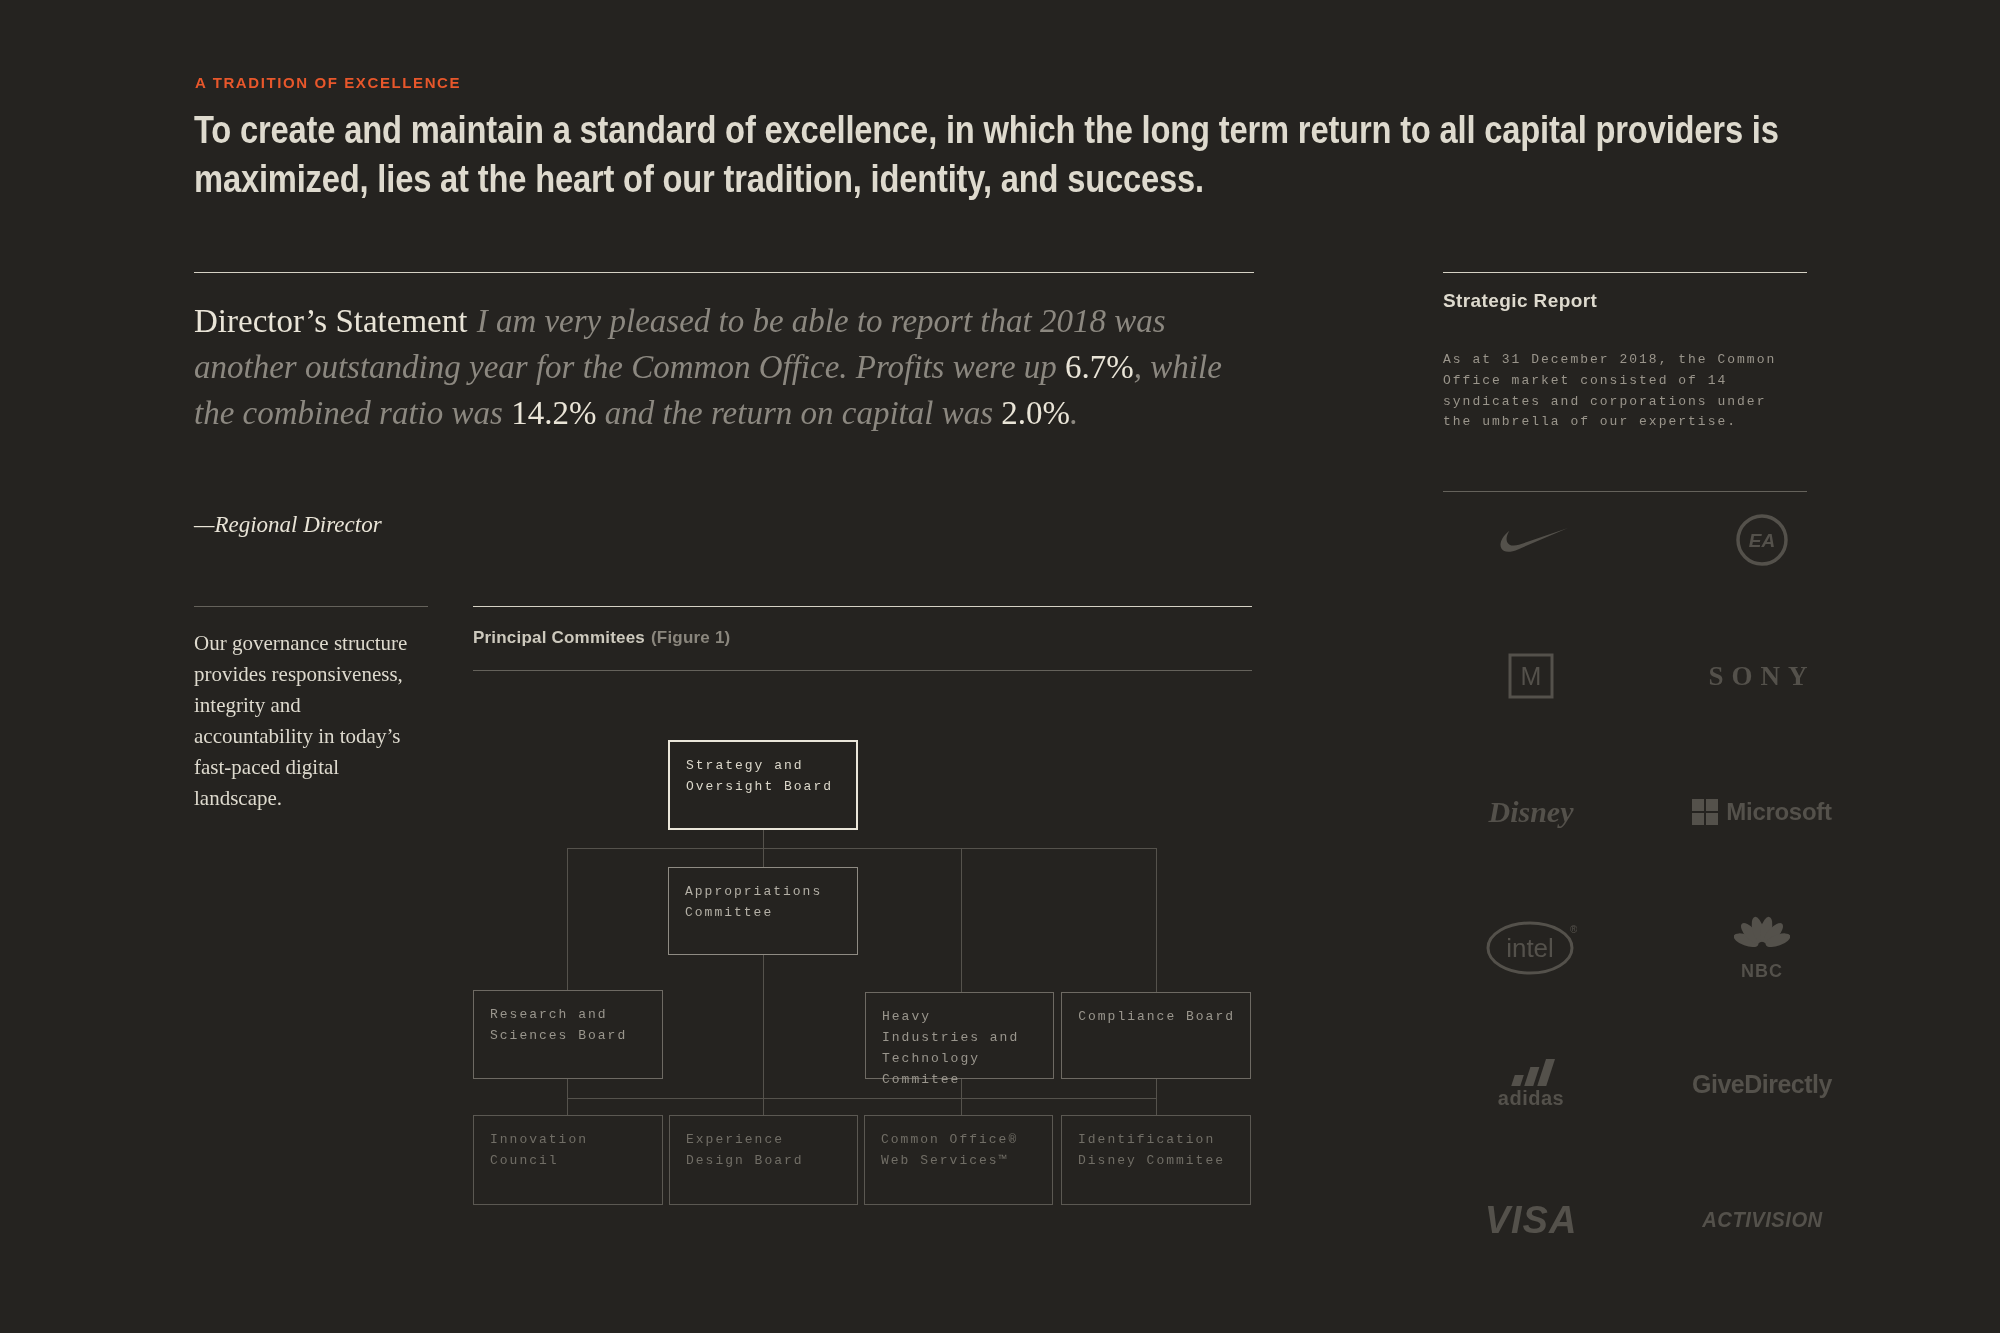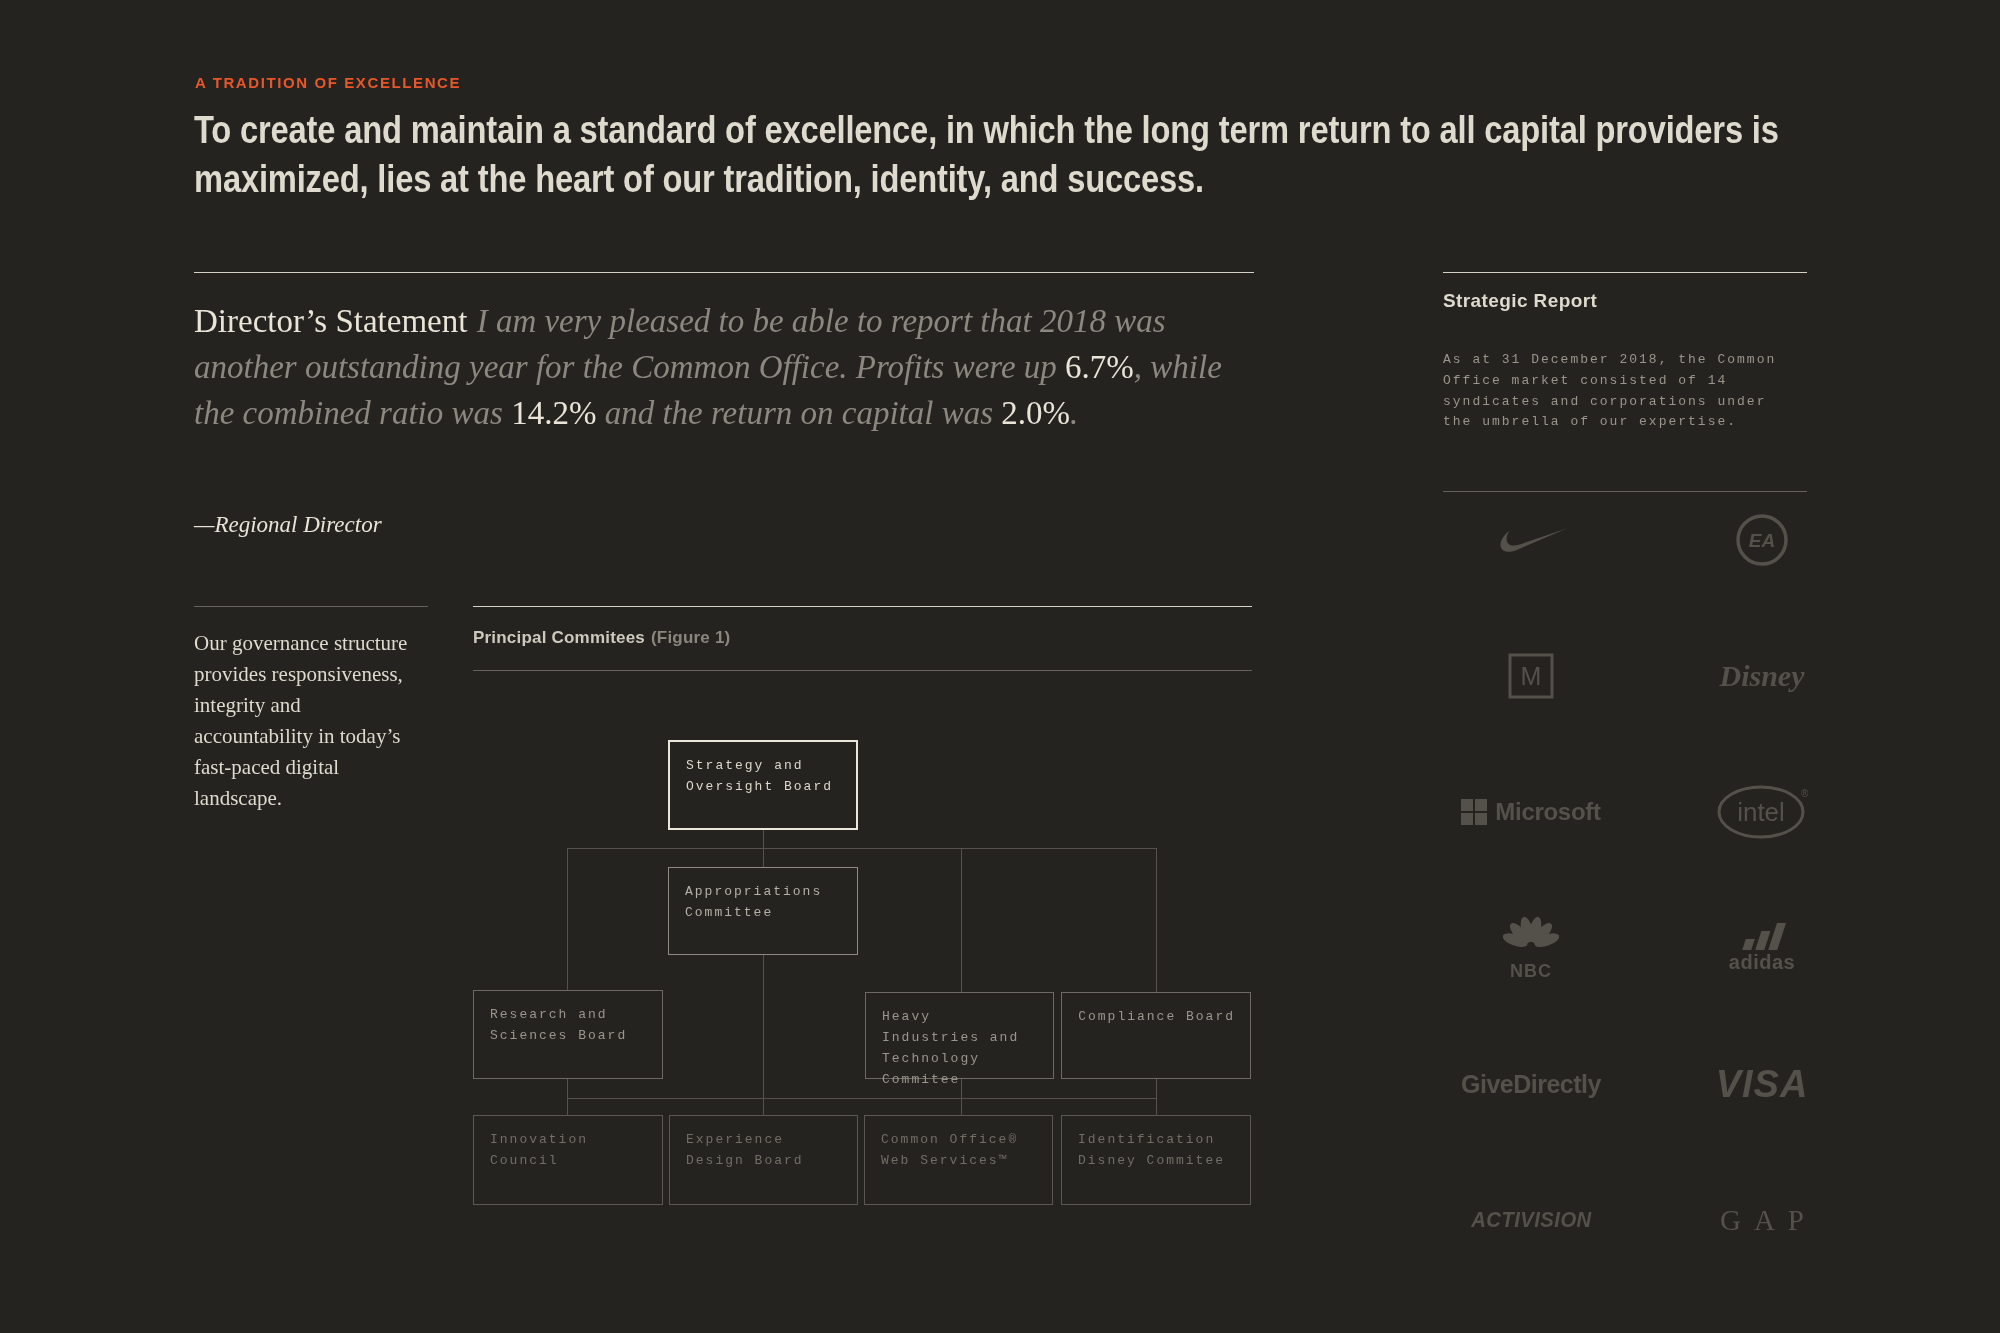--- a/index.html
+++ b/index.html
@@ -149,20 +149,23 @@
       </svg>
     </div>
 
     <div class="logo-cell">
       <svg width="46" height="46" viewBox="0 0 46 46">
         <rect x="2" y="2" width="42" height="42" fill="none" stroke="#54514B" stroke-width="3"></rect>
         <text x="23" y="32" text-anchor="middle" font-size="25" fill="#54514B" font-family="Liberation Sans, sans-serif">M</text>
       </svg>
     </div>
 
+    <div class="logo-cell">
+      <span class="wordmark wm-sony">SONY</span>
+    </div>
 
     <div class="logo-cell">
       <span class="wordmark wm-disney">Disney</span>
     </div>
 
     <div class="logo-cell">
       <span class="ms-logo">
         <svg width="27" height="27" viewBox="0 0 27 27" fill="#54514B">
           <rect x="0" y="0" width="12" height="12"></rect>
             <rect x="14" y="0" width="12" height="12"></rect>

